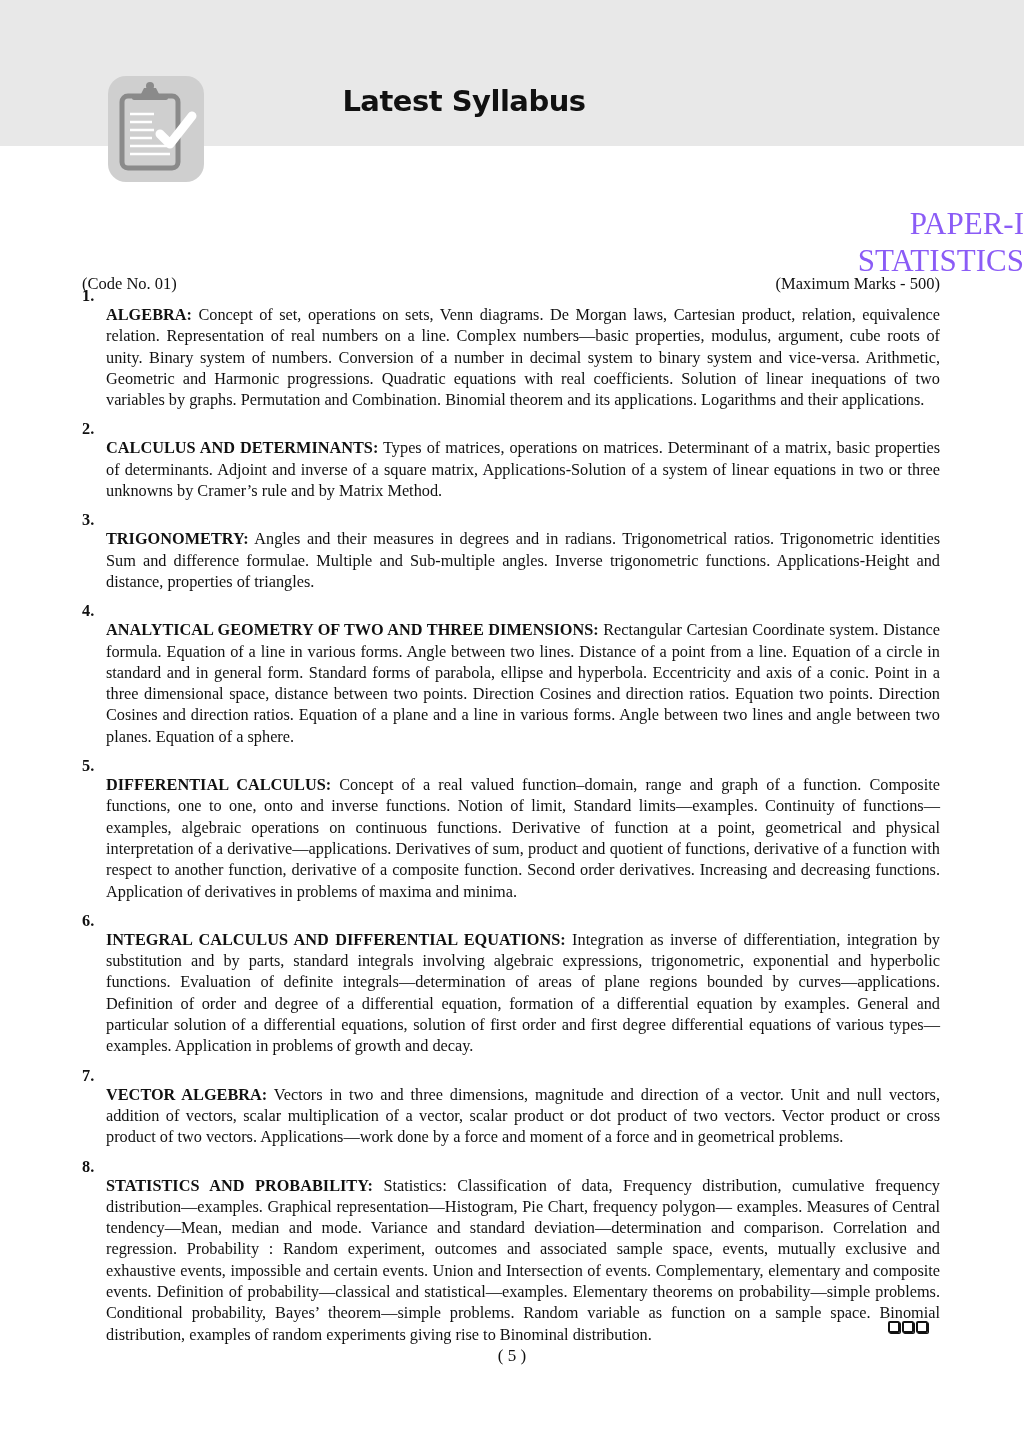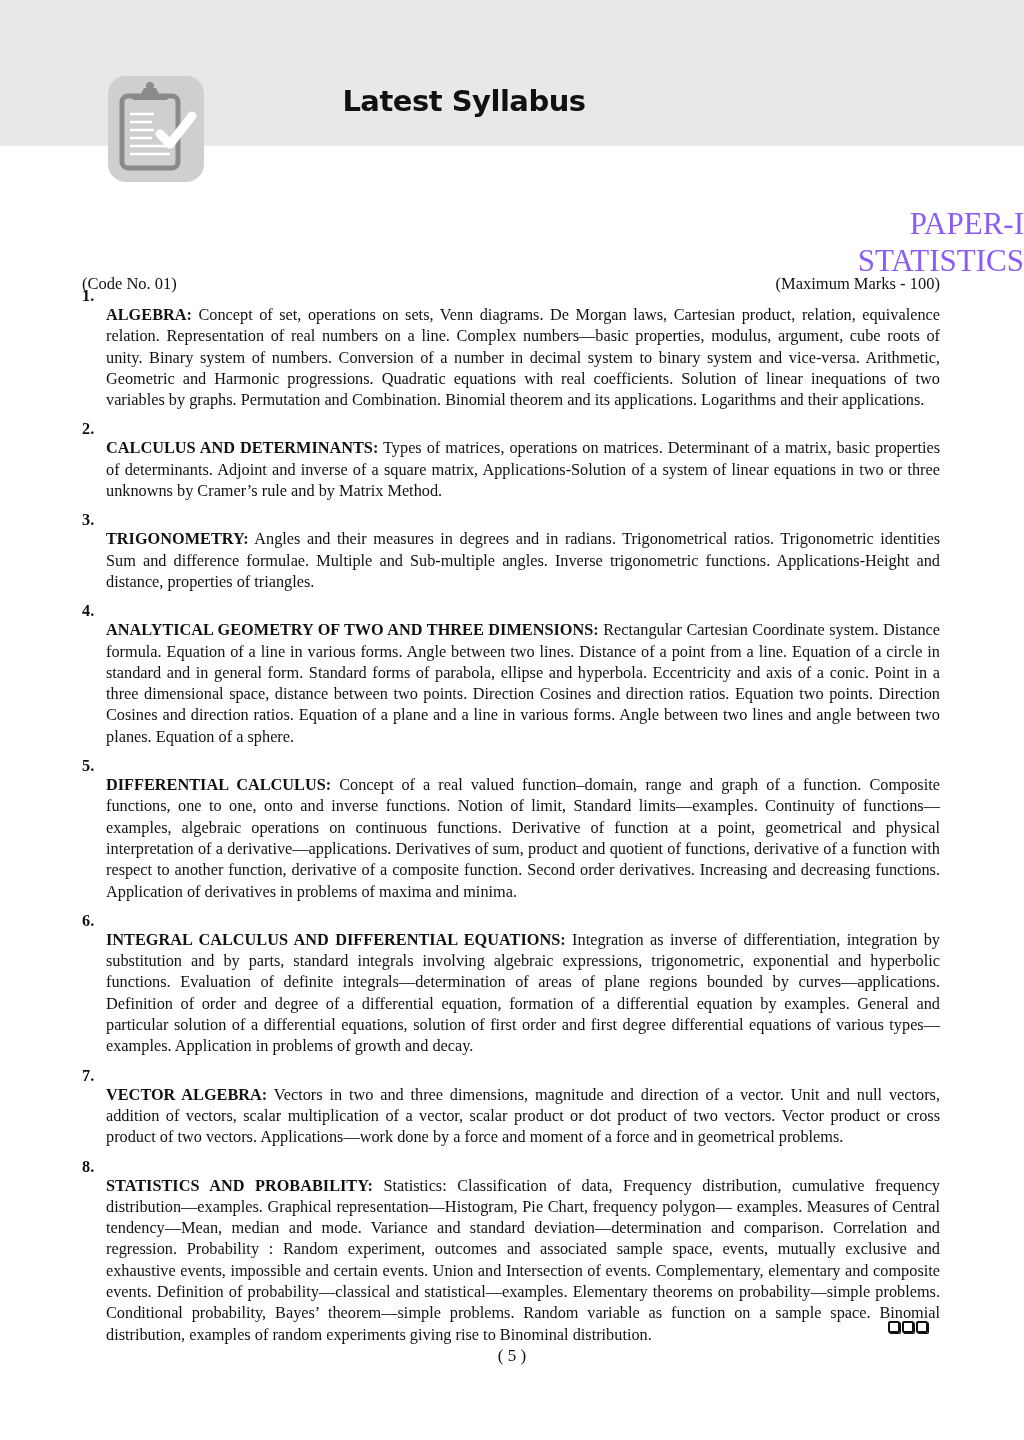--- a/index.html
+++ b/index.html
@@ -80,21 +80,21 @@
 
 <div class="header-title">Latest Syllabus</div>
 
 <div class="paper-heading">
   <div>PAPER-I</div>
   <div>STATISTICS</div>
 </div>
 
 <div class="meta-row">
   <span>(Code No. 01)</span>
-  <span>(Maximum Marks - 100)</span>
+  <span>(Maximum Marks - 500)</span>
 </div>
 
 <div class="syllabus">
   <div class="item">
     <span class="num">1.</span>
     <div class="body"><span class="topic">ALGEBRA:</span><span> Concept of set, operations on sets, Venn diagrams. De Morgan laws, Cartesian product, relation, equivalence relation. Representation of real numbers on a line. Complex numbers—basic properties, modulus, argument, cube roots of unity. Binary system of numbers. Conversion of a number in decimal system to binary system and vice-versa. Arithmetic, Geometric and Harmonic progressions. Quadratic equations with real coefficients. Solution of linear inequations of two variables by graphs. Permutation and Combination. Binomial theorem and its applications. Logarithms and their applications.</span></div>
   </div>
   <div class="item">
     <span class="num">2.</span>
     <div class="body"><span class="topic">CALCULUS AND DETERMINANTS:</span><span> Types of matrices, operations on matrices. Determinant of a matrix, basic properties of determinants. Adjoint and inverse of a square matrix, Applications-Solution of a system of linear equations in two or three unknowns by Cramer’s rule and by Matrix Method.</span></div>

